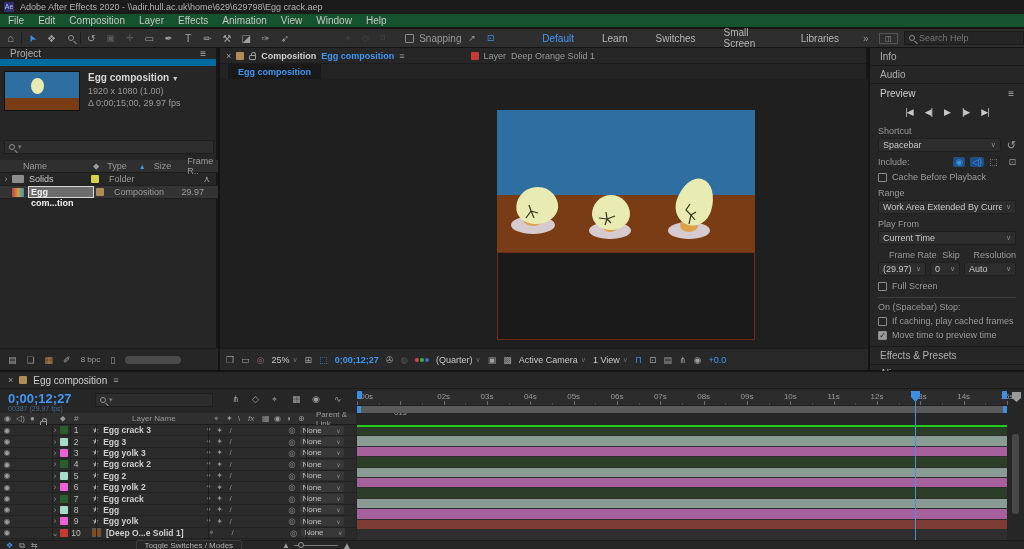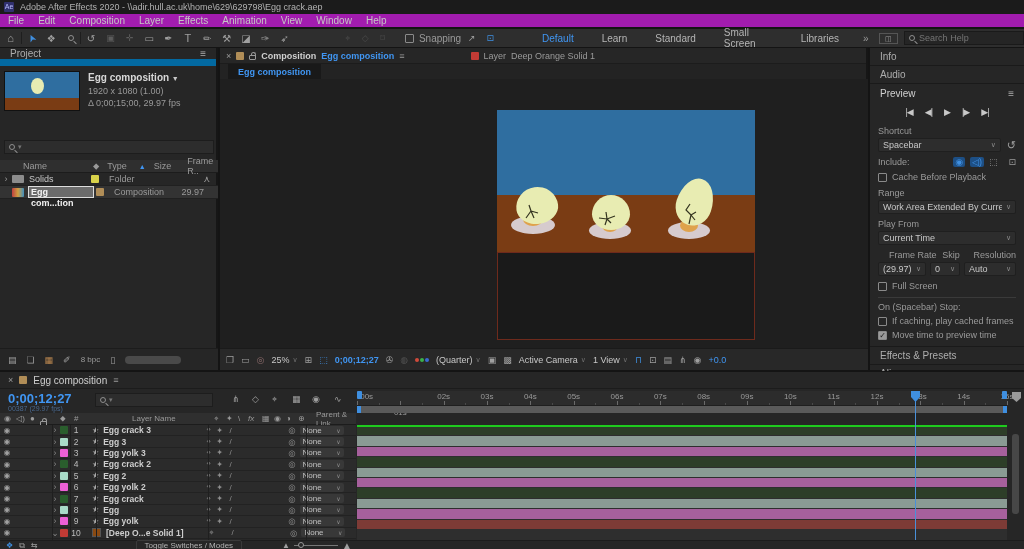--- a/index.html
+++ b/index.html
@@ -36,21 +36,21 @@
   input { outline:none; }
 </style>
 </head>
 <body>
 
 <div class="abs" style="left:0;top:0;width:1024px;height:14px;background:#1b1b1b;display:flex;align-items:center;">
   <span style="background:#30306e;color:#b9bdfc;font-size:7px;width:10px;height:10px;line-height:10px;text-align:center;margin:0 6px 0 4px;border-radius:1px;">Ae</span>
   <span style="color:#b2b2b2;font-size:9px;">Adobe After Effects 2020 - \\adir.hull.ac.uk\home\629\629798\Egg crack.aep</span>
 </div>
 
-<div class="abs" id="menubar" style="left:0;top:14px;width:1024px;height:14px;background:#a21caf;display:flex;align-items:center;padding-left:8px;gap:14px;border-bottom:1px solid #141414;">
+<div class="abs" id="menubar" style="left:0;top:14px;width:1024px;height:14px;background:#14532d;display:flex;align-items:center;padding-left:8px;gap:14px;border-bottom:1px solid #141414;">
     <span style="color: rgb(198, 198, 198); font-size: 10px;">File</span>
     <span style="color: rgb(198, 198, 198); font-size: 10px;">Edit</span>
     <span style="color: rgb(198, 198, 198); font-size: 10px;">Composition</span>
     <span style="color: rgb(198, 198, 198); font-size: 10px;">Layer</span>
     <span style="color: rgb(198, 198, 198); font-size: 10px;">Effects</span>
     <span style="color: rgb(198, 198, 198); font-size: 10px;">Animation</span>
     <span style="color: rgb(198, 198, 198); font-size: 10px;">View</span>
     <span style="color: rgb(198, 198, 198); font-size: 10px;">Window</span>
     <span style="color: rgb(198, 198, 198); font-size: 10px;">Help</span>
   </div>
@@ -78,21 +78,21 @@
   <span class="ico" style="width:18px;color:#4a4a4a;">◇</span>
   <span class="ico" style="width:18px;color:#4a4a4a;">⌑</span>
   <span style="width:14px;"></span>
   <span class="cb"></span>
   <span class="dim" style="font-size:10px;">Snapping</span>
   <span class="ico" style="width:22px;">↗</span>
   <span class="ico" style="width:16px;color:#3f8fe0;">⊡</span>
   <div id="workspaces" style="display:flex;align-items:center;margin-left:30px;">
       <span class="wsp active">Default</span>
       <span class="wsp">Learn</span>
-      <span class="wsp">Standard</span>
+      <span class="wsp">Switches</span>
       <span class="wsp">Small Screen</span>
       <span class="wsp">Libraries</span>
     </div>
   <span class="dim" style="margin:0 10px;font-size:10px;">»</span>
   <span class="ico" style="width:20px;border:1px solid #555;height:11px;line-height:10px;font-size:7px;margin-right:6px;">◫</span>
   <div style="display:flex;align-items:center;background:#252525;border:1px solid #1a1a1a;height:14px;width:120px;padding:0 4px;gap:4px;">
     <span class="mag"></span>
     <input style="background: transparent; border: none; color: rgb(154, 154, 154); font-size: 9px; width: 100px; font-family: inherit;" placeholder="Search Help">
   </div>
 </div>

